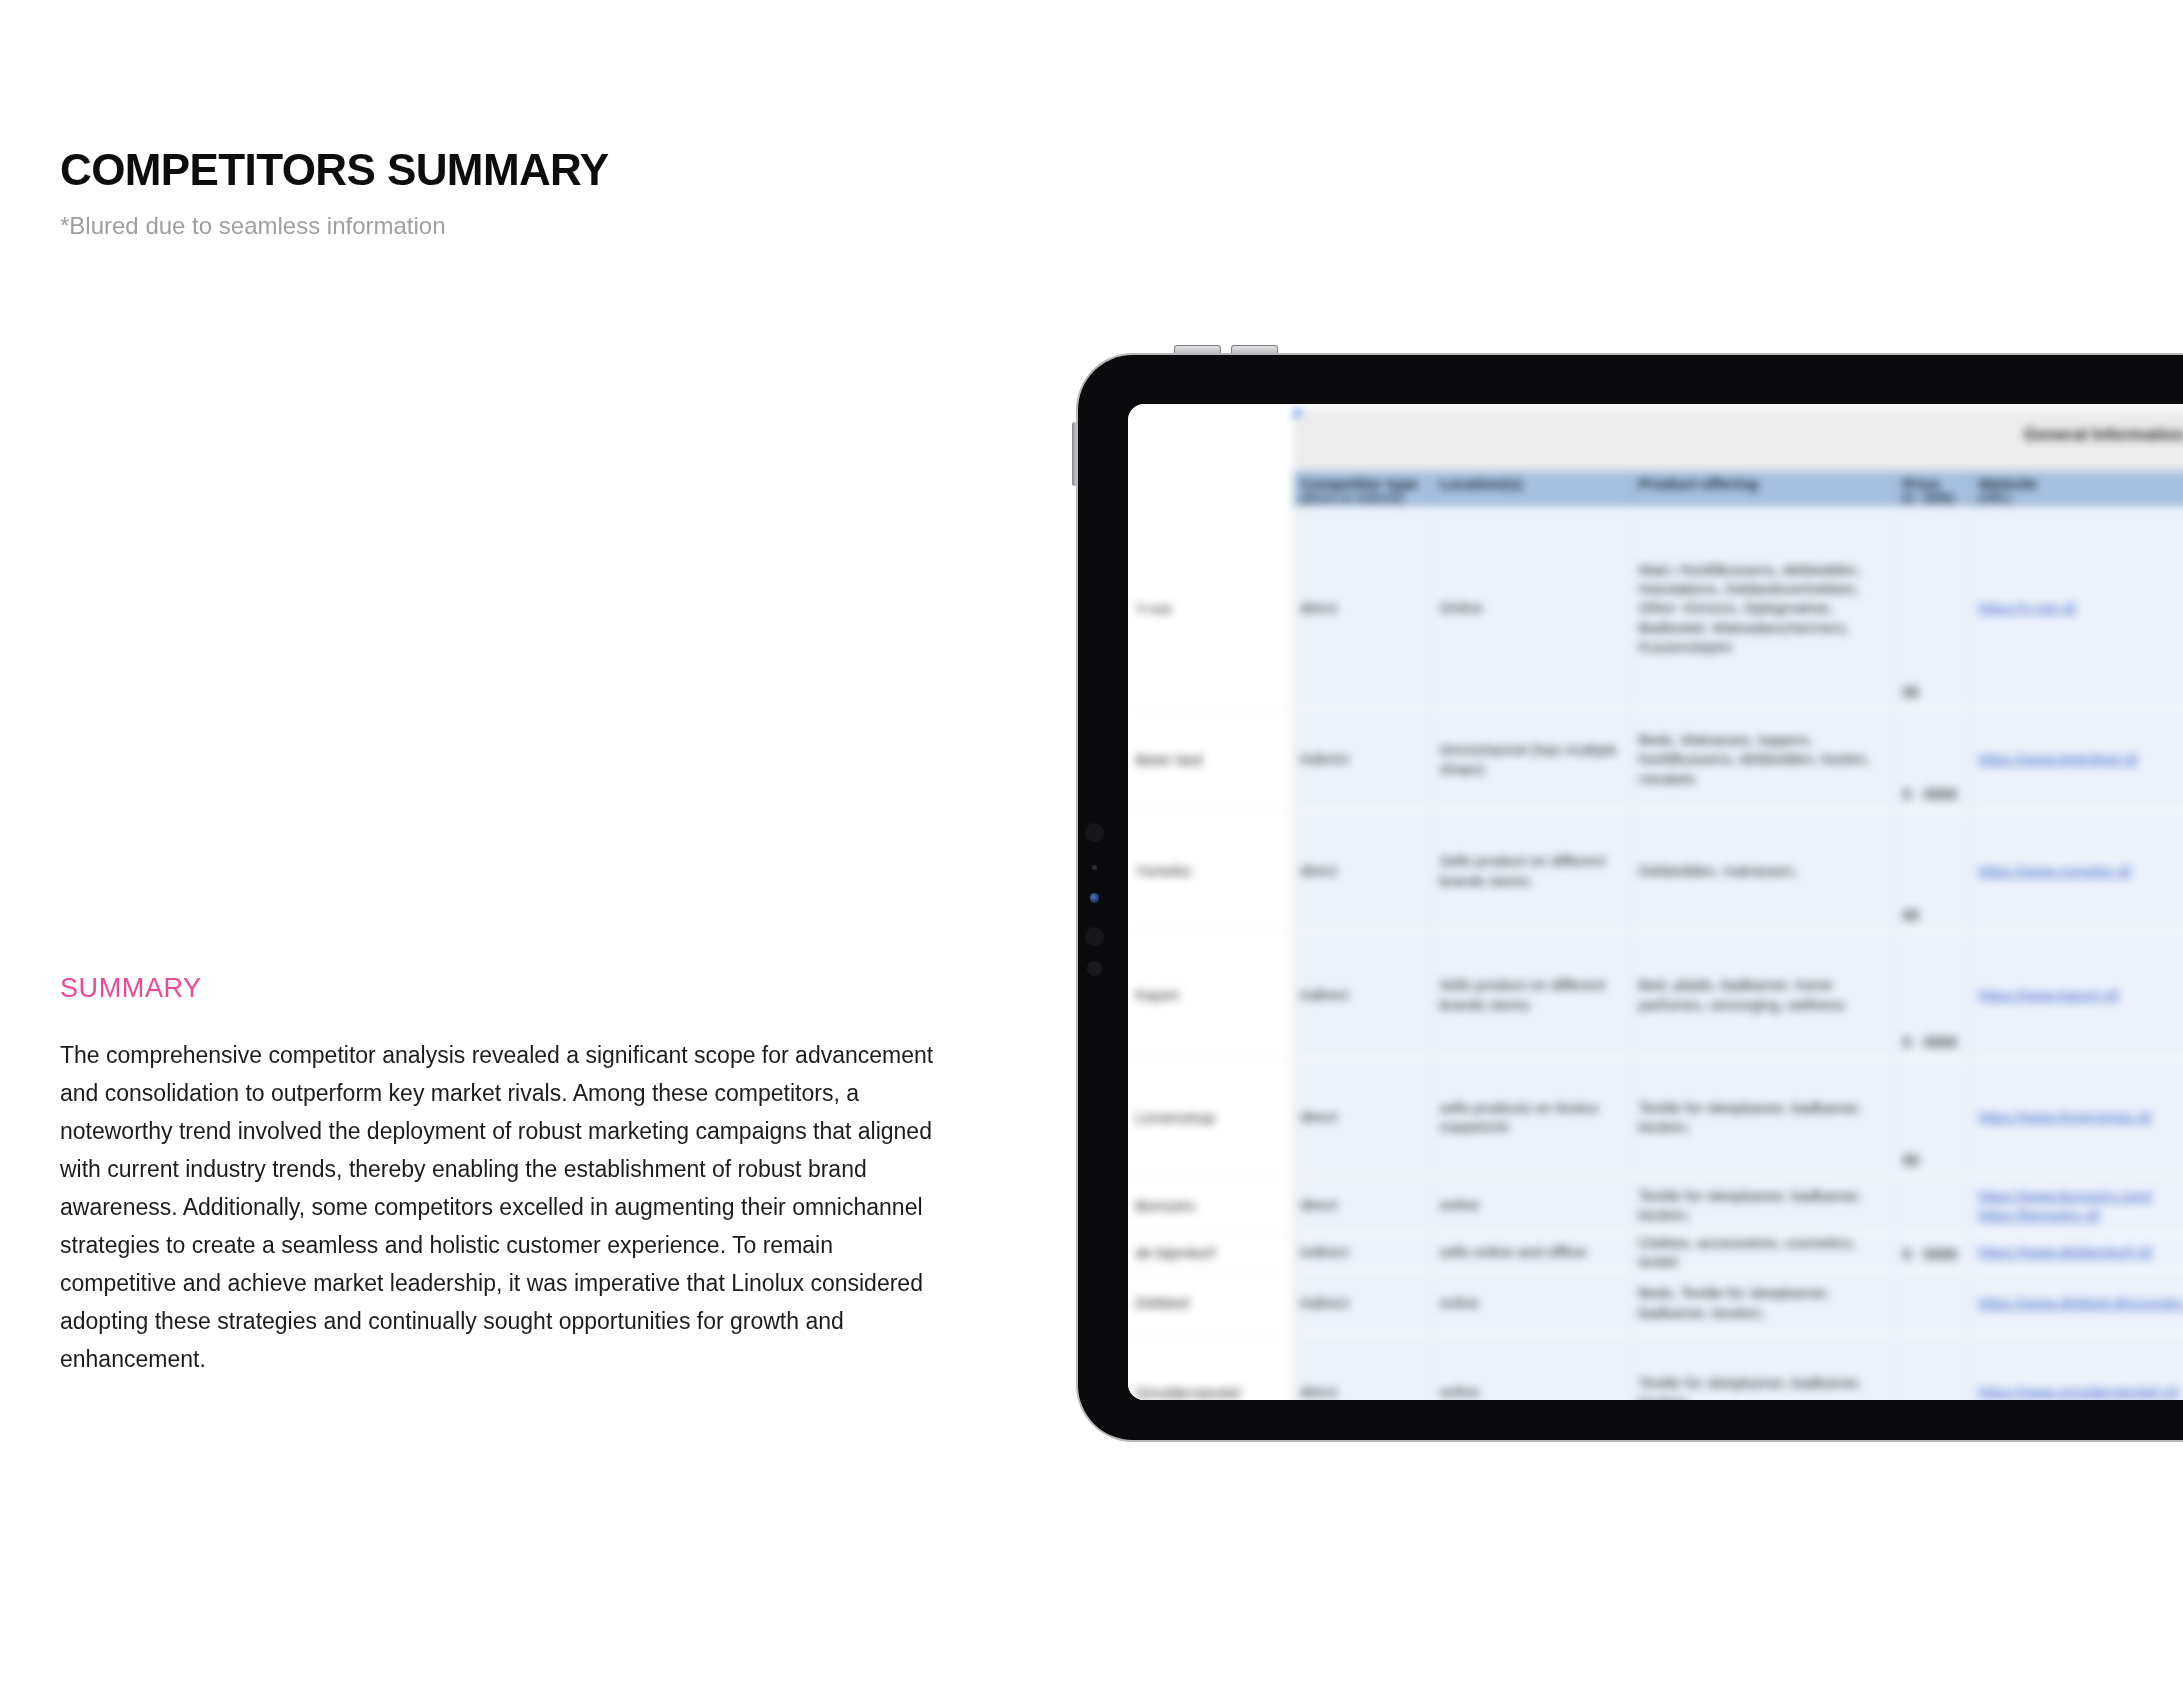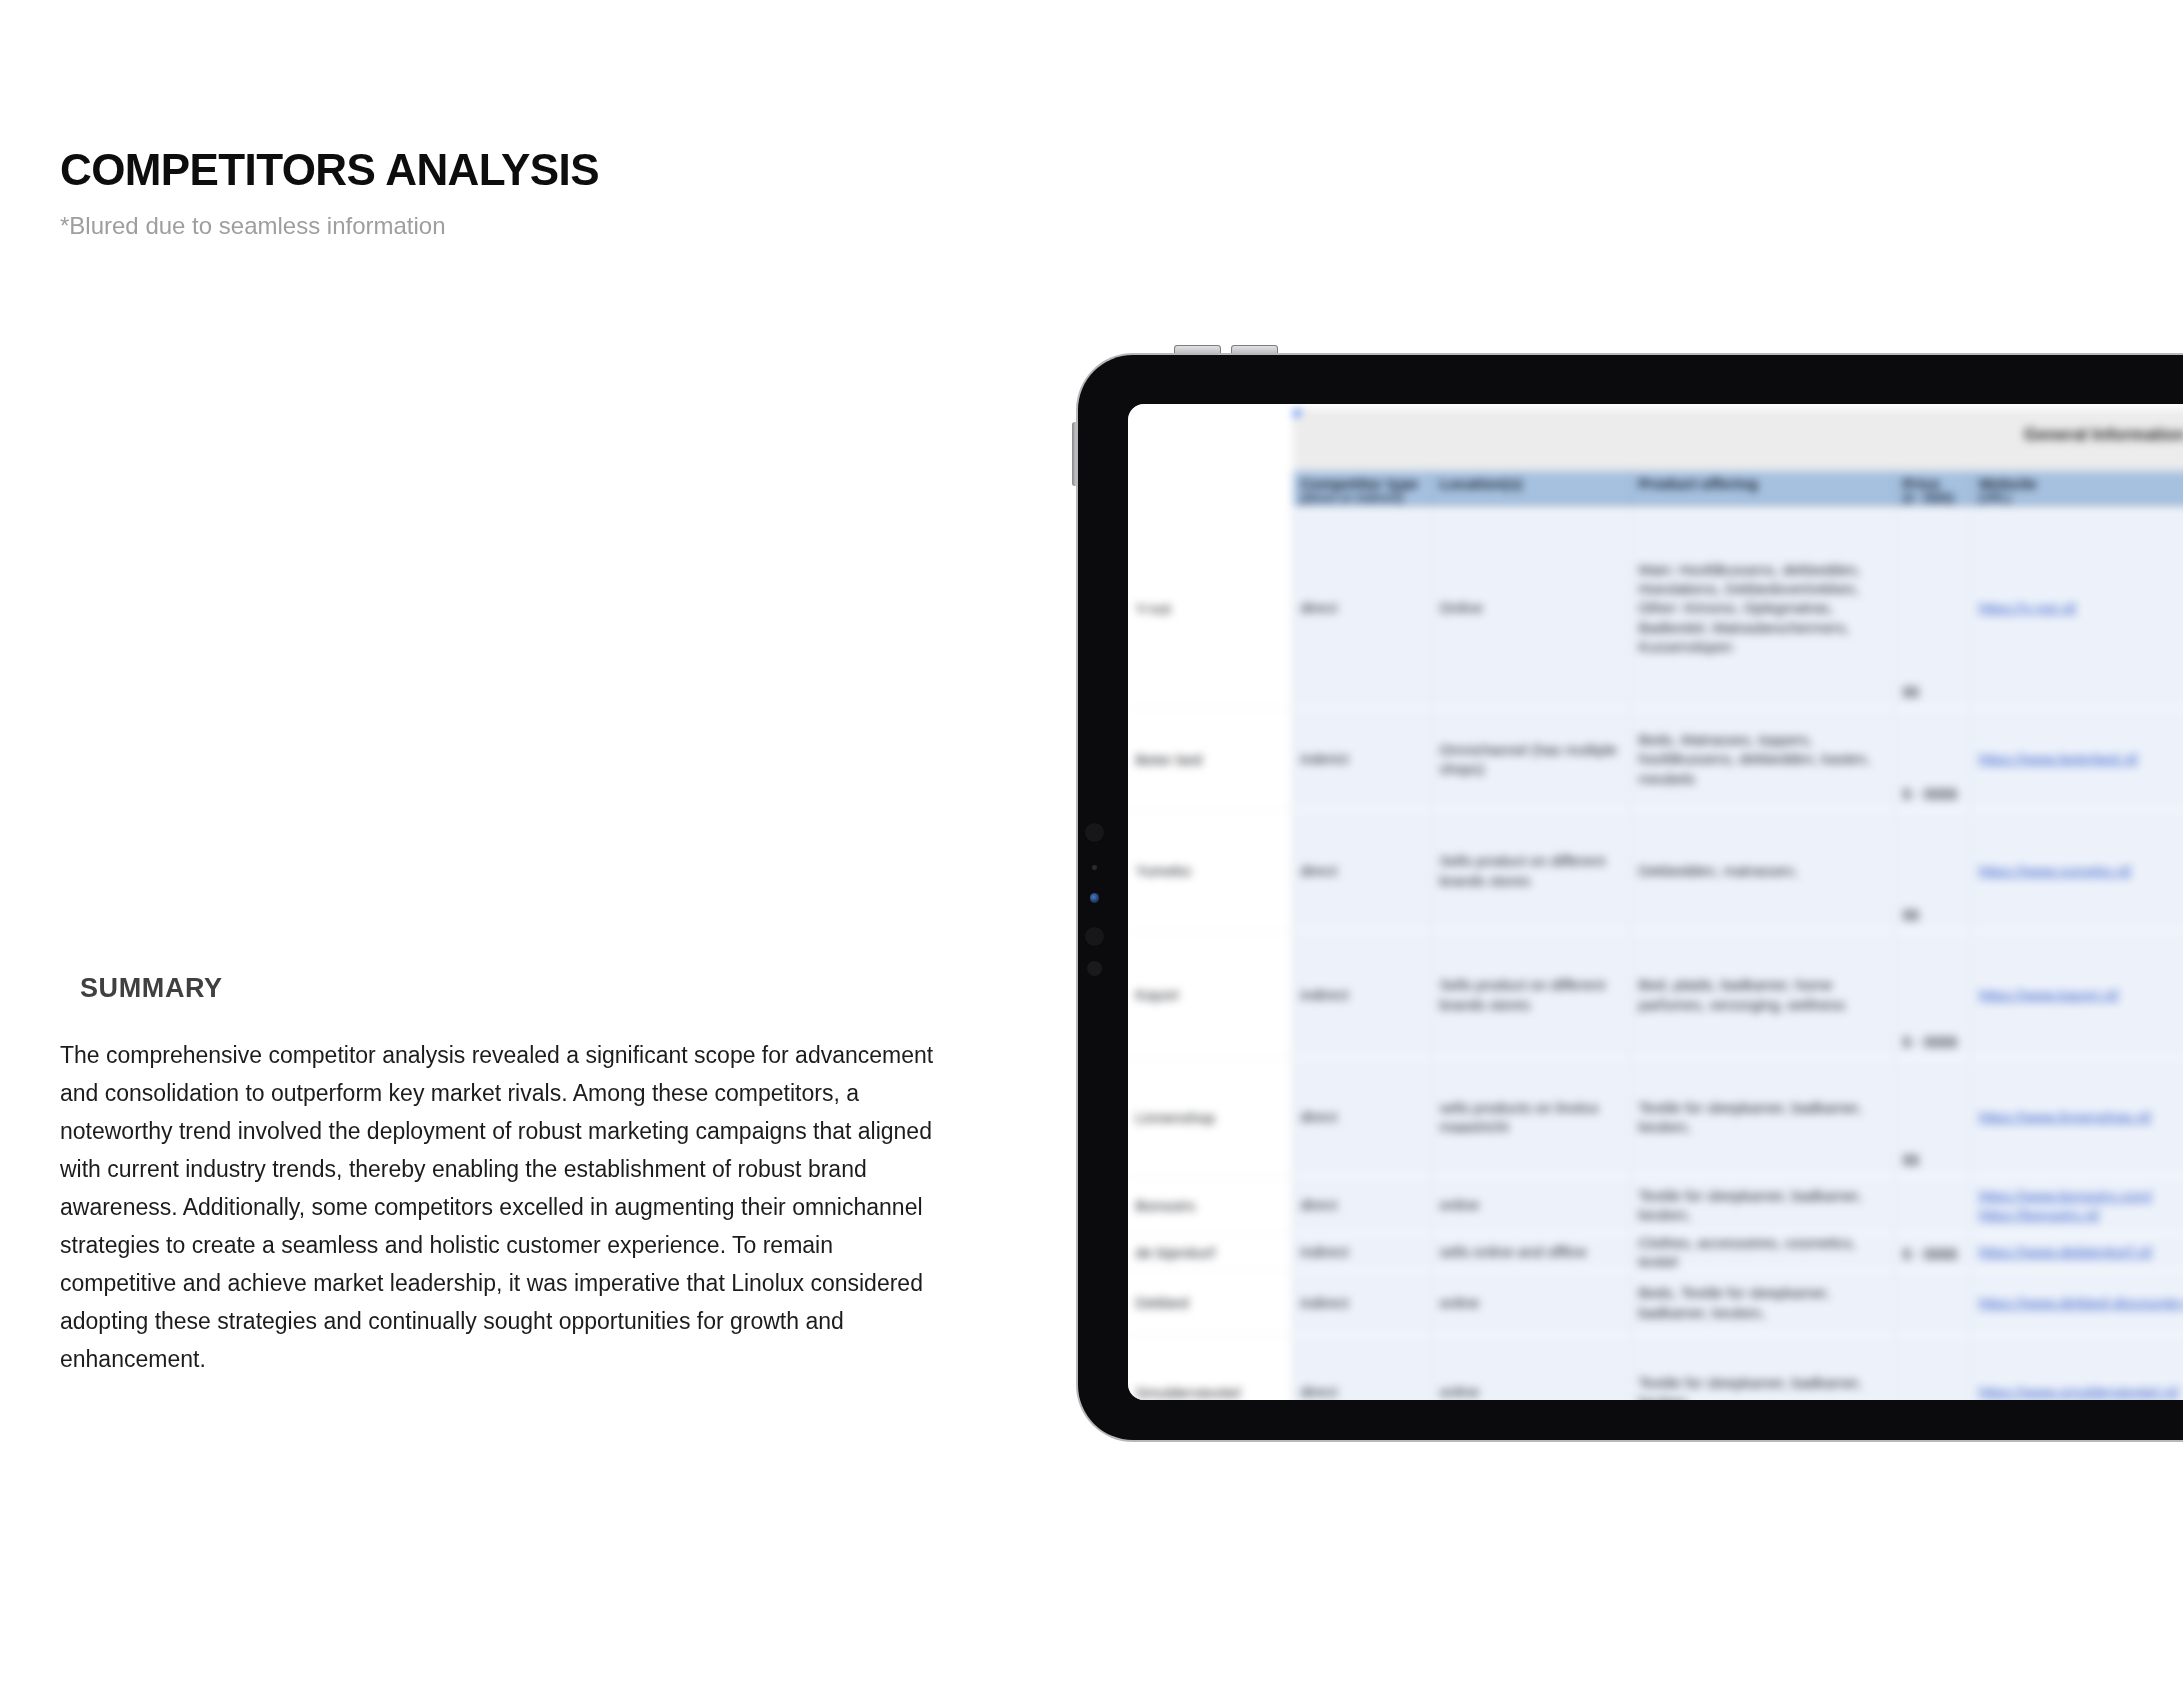--- a/index.html
+++ b/index.html
@@ -4,22 +4,22 @@
 <style>
   * { margin:0; padding:0; box-sizing:border-box; }
   html,body { width:2183px; height:1684px; background:#ffffff; overflow:hidden;
               font-family:"Liberation Sans","DejaVu Sans",sans-serif; }
   .abs { position:absolute; }
 
   
   #page-title { left:60px; top:145px; font-size:44px; font-weight:700;
                 letter-spacing:-0.6px; color:#0d0d0d; }
   #page-subtitle { left:60px; top:212px; font-size:24px; color:#9e9e9e; }
-  #summary-heading { left:60px; top:973px; font-size:27px; font-weight:700;
-                     letter-spacing:0.6px; color:#404040;margin-left:20px; }
+  #summary-heading { left:60px; top:973px; font-size:27px; font-weight:400;
+                     letter-spacing:0.6px; color:#ec4899; }
   #summary-text { left:60px; top:1036px; width:890px; font-size:23px;
                   line-height:38px; color:#1c1c1c; }
 
   
   #tablet { left:1076px; top:353px; width:1308px; height:1089px; }
   .vol-btn { top:-8px; width:47px; height:12.5px; z-index:0;
              background:linear-gradient(#e2e2e4,#a7a8ab);
              border:1.1px solid #7c7d80; border-bottom:none;
              border-radius:3.4px 3.4px 0 0; }
   #vol-btn-1 { left:98px; } #vol-btn-2 { left:155px; }
@@ -61,21 +61,21 @@
           font-size:15px; line-height:19.3px; color:#25282e; }
   .cell.name { background:#ffffff; border-right:1.1px solid #d6d6d6;
                border-bottom:1.1px solid #f1f1f1; color:#1f2228; font-size:15.4px; }
   .cell.price { position:relative; }
   .cell.price span { position:absolute; bottom:5.7px; left:7.4px; }
   .cell.website a { color:#3d63cc; text-decoration:underline; word-break:break-all; }
 </style>
 </head>
 <body>
 
-<h1 class="abs" id="page-title">COMPETITORS ANALYSIS</h1>
+<h1 class="abs" id="page-title">COMPETITORS SUMMARY</h1>
 <div class="abs" id="page-subtitle">*Blured due to seamless information</div>
 <h2 class="abs" id="summary-heading">SUMMARY</h2>
 <p class="abs" id="summary-text">The comprehensive competitor analysis revealed a significant scope for advancement and consolidation to outperform key market rivals. Among these competitors, a noteworthy trend involved the deployment of robust marketing campaigns that aligned with current industry trends, thereby enabling the establishment of robust brand awareness. Additionally, some competitors excelled in augmenting their omnichannel strategies to create a seamless and holistic customer experience. To remain competitive and achieve market leadership, it was imperative that Linolux considered adopting these strategies and continually sought opportunities for growth and enhancement.</p>
 
 <div class="abs" id="tablet">
   <div class="abs vol-btn" id="vol-btn-1"></div>
   <div class="abs vol-btn" id="vol-btn-2"></div>
   <div class="abs" id="side-btn"></div>
   <div class="abs" id="bezel"></div>
   <div class="abs cam" id="cam-1"></div>

